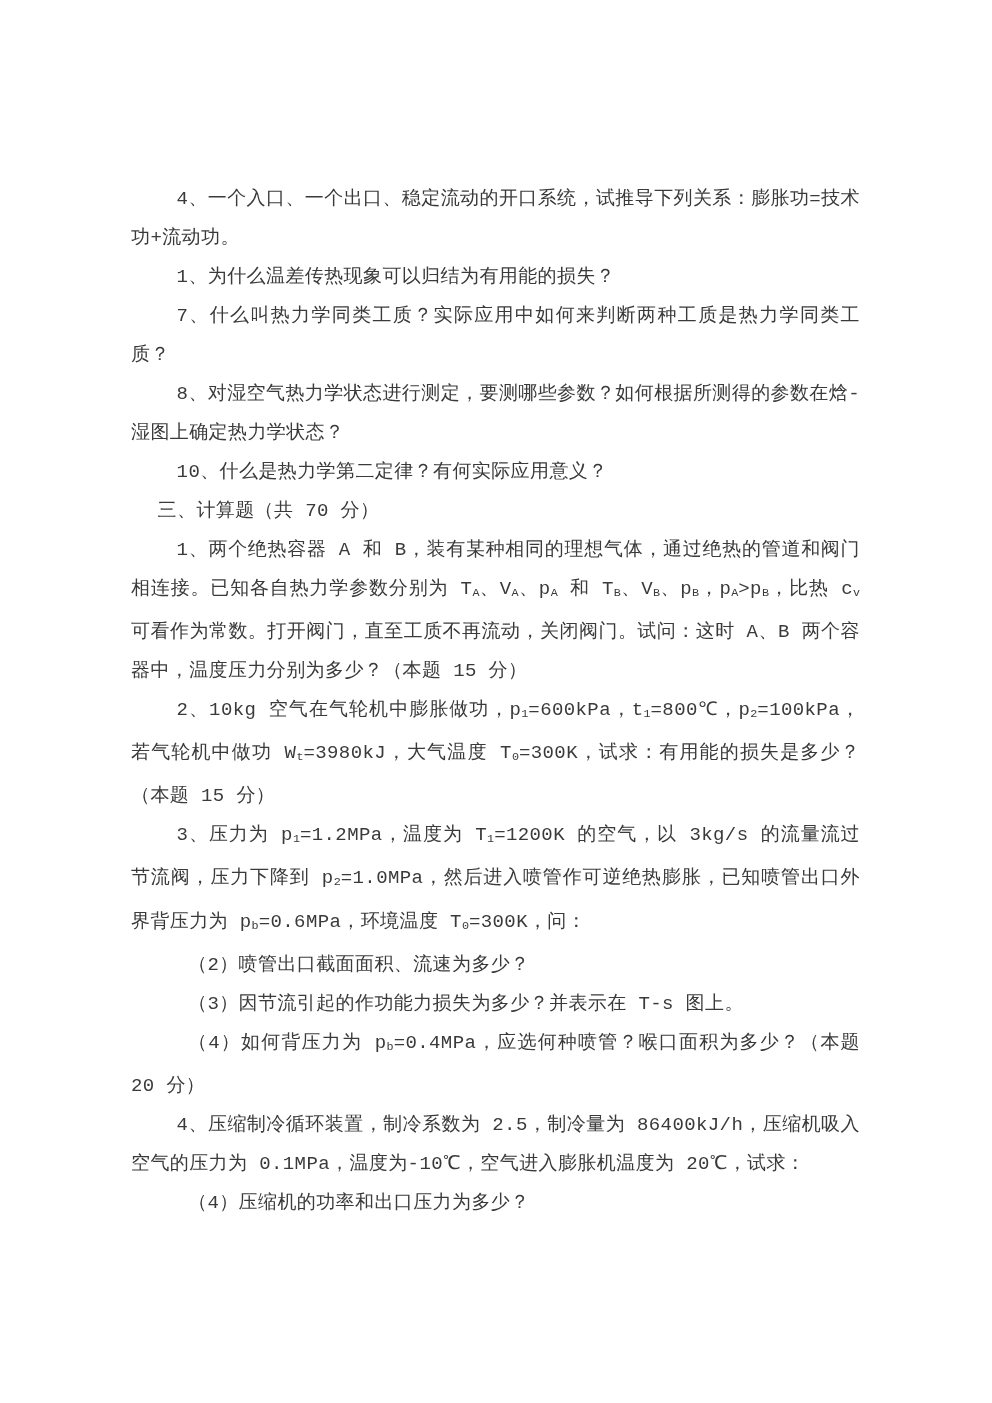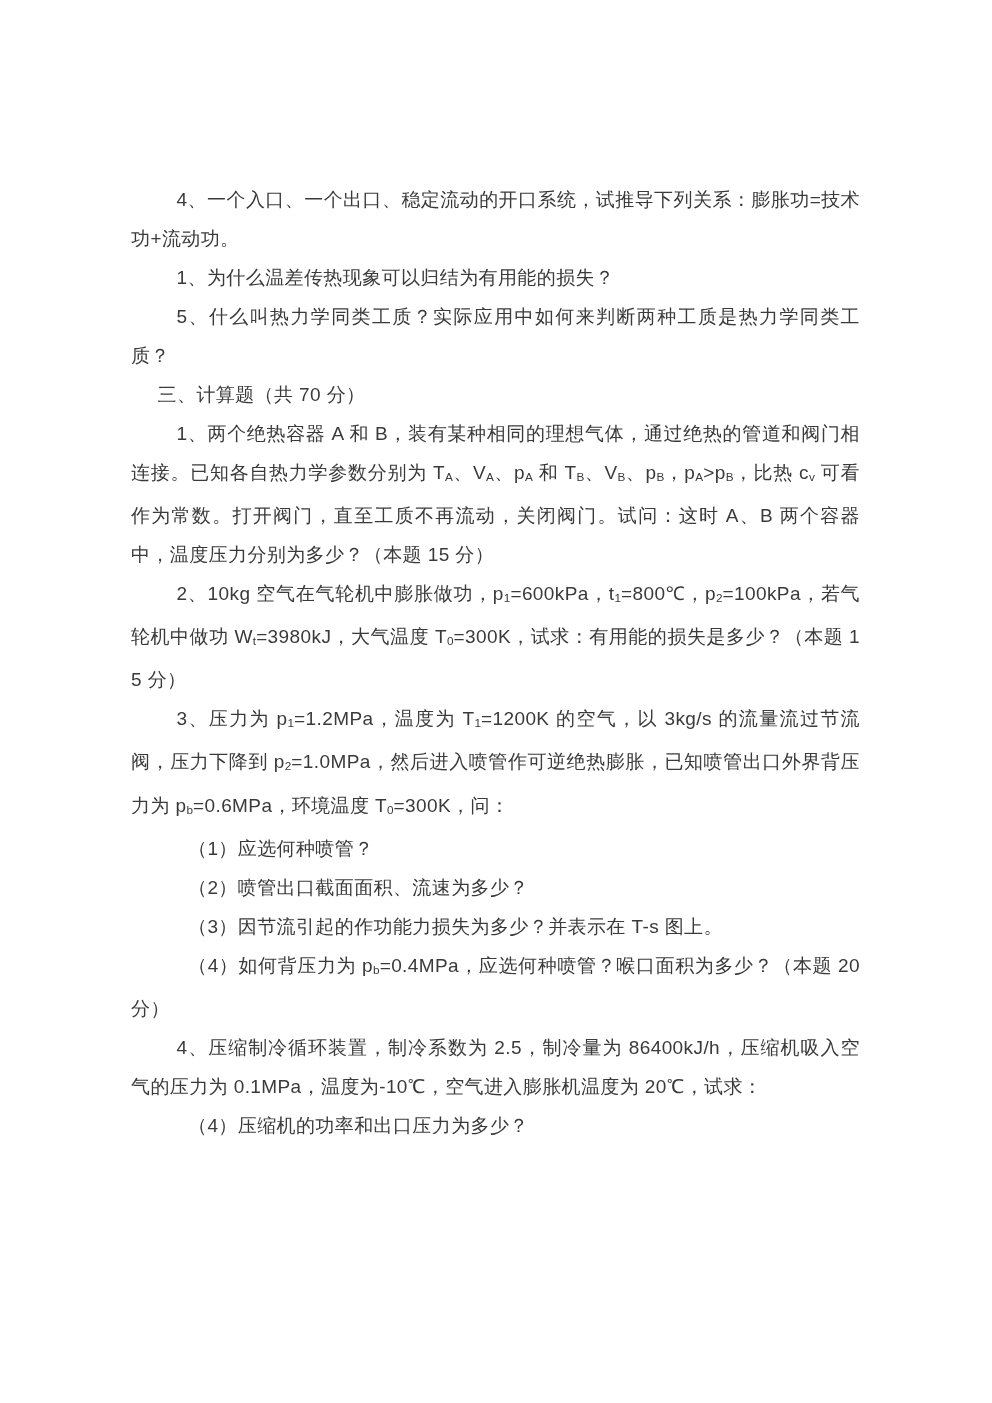--- a/index.html
+++ b/index.html
@@ -4,21 +4,21 @@
 <style>
   html,body { margin:0; padding:0; background:#ffffff; }
   .page {
     position: relative;
     width: 992px;
     height: 1403px;
     background: #ffffff;
     box-sizing: border-box;
     padding: 180px 132px 0 131px;
     color: #3a3a3a;
-    font-family: Liberation Sans, sans-serif;
+    font-family: Liberation Mono, monospace;
     font-size: 19px;
     line-height: 39px;
     letter-spacing: 0.4px;
   }
   .page p {
     margin: 0;
     text-align: justify;
     word-break: break-all;
   }
   .q       { text-indent: 2.4em; }
@@ -27,24 +27,25 @@
   sub, sup { font-size: 0.62em; letter-spacing: 0; }
   sub { vertical-align: -0.18em; }
   sup { vertical-align: 0.45em; }
 </style>
 </head>
 <body>
 
 <div class="page">
   <p class="q">4、一个入口、一个出口、稳定流动的开口系统，试推导下列关系：膨胀功=技术功+流动功。</p>
   <p class="q">1、为什么温差传热现象可以归结为有用能的损失？</p>
-  <p class="q">5、什么叫热力学同类工质？实际应用中如何来判断两种工质是热力学同类工质？</p>
+  <p class="q">7、什么叫热力学同类工质？实际应用中如何来判断两种工质是热力学同类工质？</p>
+  <p class="q">8、对湿空气热力学状态进行测定，要测哪些参数？如何根据所测得的参数在焓-湿图上确定热力学状态？</p>
+  <p class="q">10、什么是热力学第二定律？有何实际应用意义？</p>
   <p class="heading">三、计算题（共 70 分）</p>
   <p class="q">1、两个绝热容器 A 和 B，装有某种相同的理想气体，通过绝热的管道和阀门相连接。已知各自热力学参数分别为 T<sub>A</sub>、V<sub>A</sub>、p<sub>A</sub> 和 T<sub>B</sub>、V<sub>B</sub>、p<sub>B</sub>，p<sub>A</sub>&gt;p<sub>B</sub>，比热 c<sub>v</sub> 可看作为常数。打开阀门，直至工质不再流动，关闭阀门。试问：这时 A、B 两个容器中，温度压力分别为多少？（本题 15 分）</p>
   <p class="q">2、10kg 空气在气轮机中膨胀做功，p<sub>1</sub>=600kPa，t<sub>1</sub>=800℃，p<sub>2</sub>=100kPa，若气轮机中做功 W<sub>t</sub>=3980kJ，大气温度 T<sub>0</sub>=300K，试求：有用能的损失是多少？（本题 15 分）</p>
   <p class="q">3、压力为 p<sub>1</sub>=1.2MPa，温度为 T<sub>1</sub>=1200K 的空气，以 3kg/s 的流量流过节流阀，压力下降到 p<sub>2</sub>=1.0MPa，然后进入喷管作可逆绝热膨胀，已知喷管出口外界背压力为 p<sub>b</sub>=0.6MPa，环境温度 T<sub>0</sub>=300K，问：</p>
-  <p class="sub">（1）应选何种喷管？</p>
   <p class="sub">（2）喷管出口截面面积、流速为多少？</p>
   <p class="sub">（3）因节流引起的作功能力损失为多少？并表示在 T-s 图上。</p>
   <p class="sub">（4）如何背压力为 p<sub>b</sub>=0.4MPa，应选何种喷管？喉口面积为多少？（本题 20 分）</p>
   <p class="q">4、压缩制冷循环装置，制冷系数为 2.5，制冷量为 86400kJ/h，压缩机吸入空气的压力为 0.1MPa，温度为-10℃，空气进入膨胀机温度为 20℃，试求：</p>
   <p class="sub">（4）压缩机的功率和出口压力为多少？</p>
 </div>
 
 </body></html>

